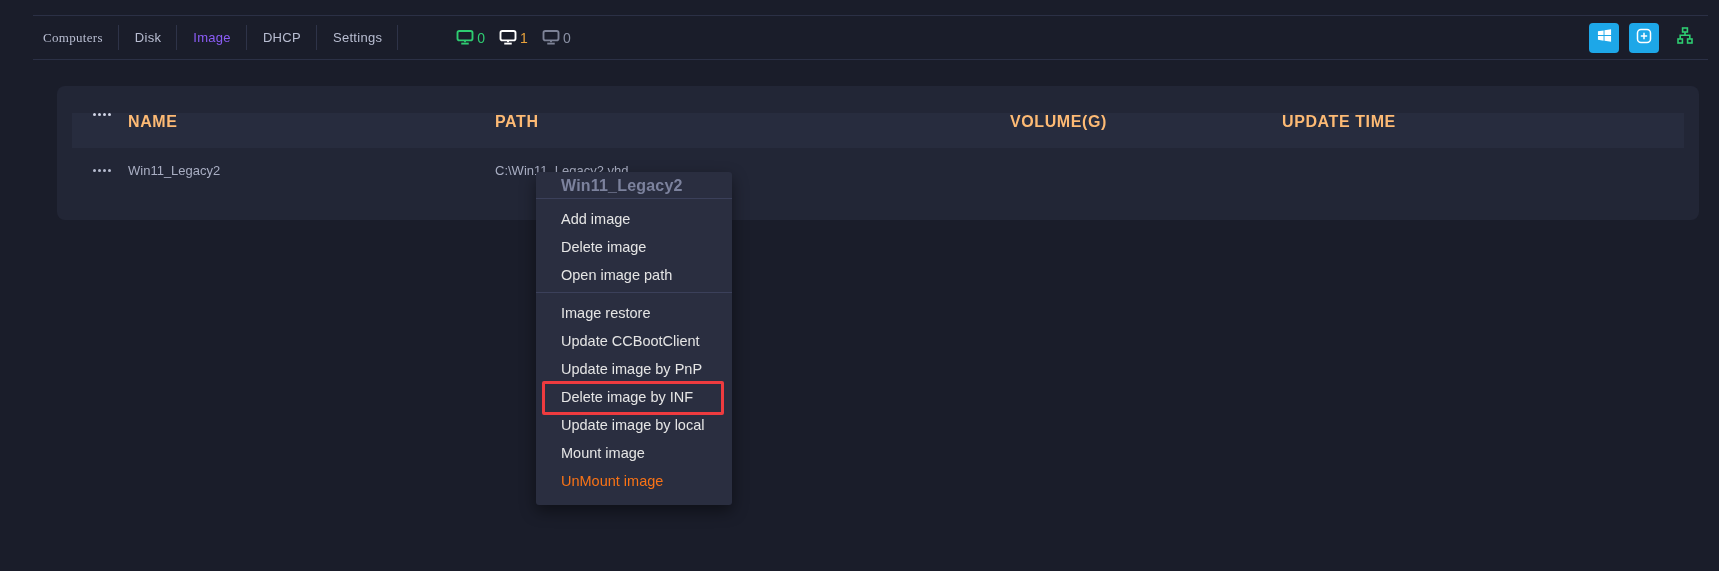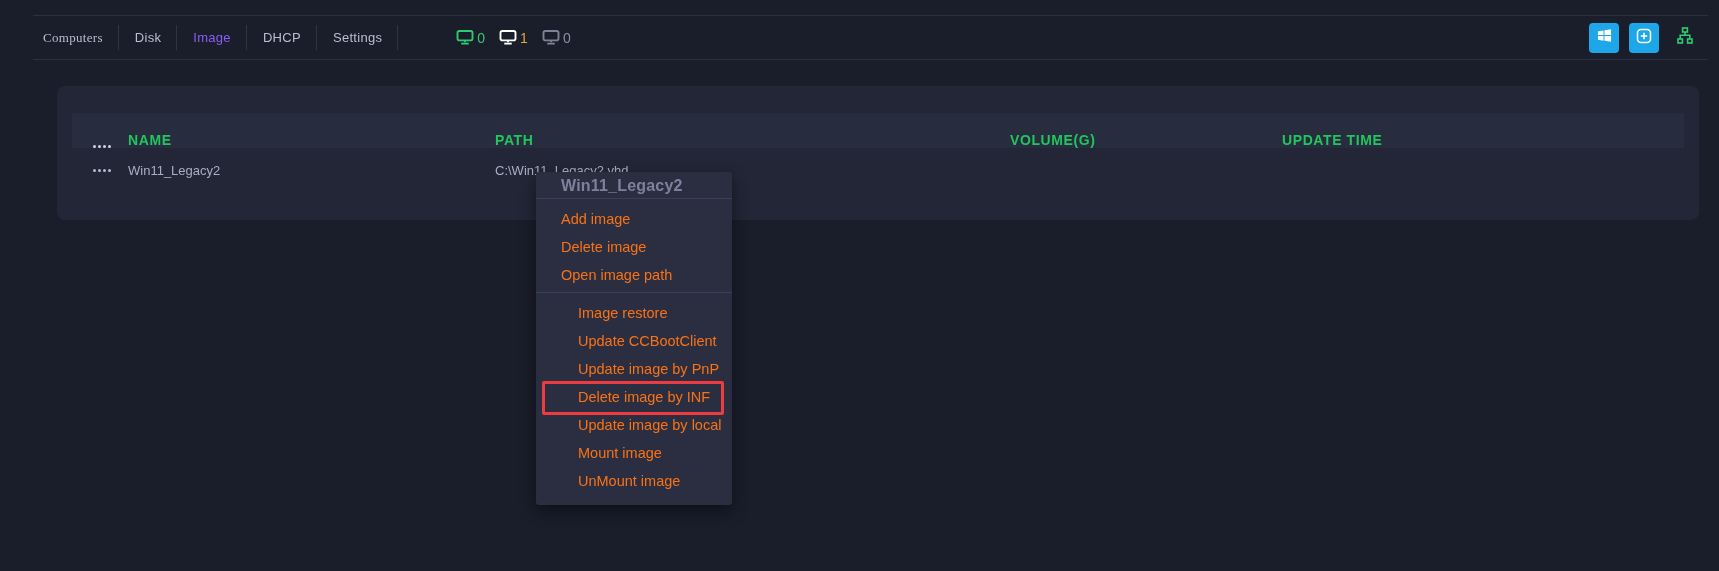--- a/index.html
+++ b/index.html
@@ -63,22 +63,22 @@
   }
   .search-box input::placeholder { color:#5f6579; }
   .sitemap-btn { margin-left:18px; margin-right:15px; cursor:pointer; display:flex; }
 
   
   .panel {
     position:absolute; left:57px; top:86px; width:1642px; height:134px;
     background:#222636; border-radius:8px; padding:27px 15px 0 15px;
   }
   .thead {
-    display:flex; align-items:flex-end; height:35px; background:#272c3e;
-    font-size:14px; font-weight:bold; letter-spacing:.6px; color:#22c55e;
+    display:flex; align-items:flex-start; height:35px; background:#272c3e;
+    font-size:16px; font-weight:bold; letter-spacing:.6px; color:#fdba74;
   }
   .trow {
     display:flex; align-items:center; height:44px;
     font-size:13px; color:#a9aec3; cursor:pointer;
   }
   .col-dots   { width:56px;  padding-left:21px; flex:none; }
   .col-name   { width:367px; flex:none; }
   .col-path   { width:515px; flex:none; }
   .col-volume { width:272px; flex:none; }
   .col-update { flex:1; }
@@ -93,24 +93,24 @@
     box-shadow:0 6px 16px rgba(0,0,0,.45);
     font-size:14.5px;
   }
   .menu-title {
     height:27px; line-height:27px; padding-left:25px;
     font-weight:bold; font-size:16px; color:#7c829d;
     border-bottom:1px solid #3b405a; letter-spacing:.2px;
   }
   .menu-group { padding:6px 0 3px; }
   .menu-group.first { border-bottom:1px solid #3b405a; }
-  .menu-group.second { padding:6px 17px 10px; }
+  .menu-group.second { padding:6px 0 10px; }
   .menu-item {
     height:28px; line-height:28px; padding-left:25px;
-    color:#f97316; cursor:pointer; white-space:nowrap;
+    color:#e5e5e5; cursor:pointer; white-space:nowrap;
   }
   .menu-item.disabled { color:#f97316; cursor:default; }
   .red-frame {
     position:absolute; left:6px; top:209px; width:182px; height:34px;
     border:3px solid #ee3b3f; border-radius:2px; pointer-events:none;
   }
 </style>
 </head>
 <body>
 

